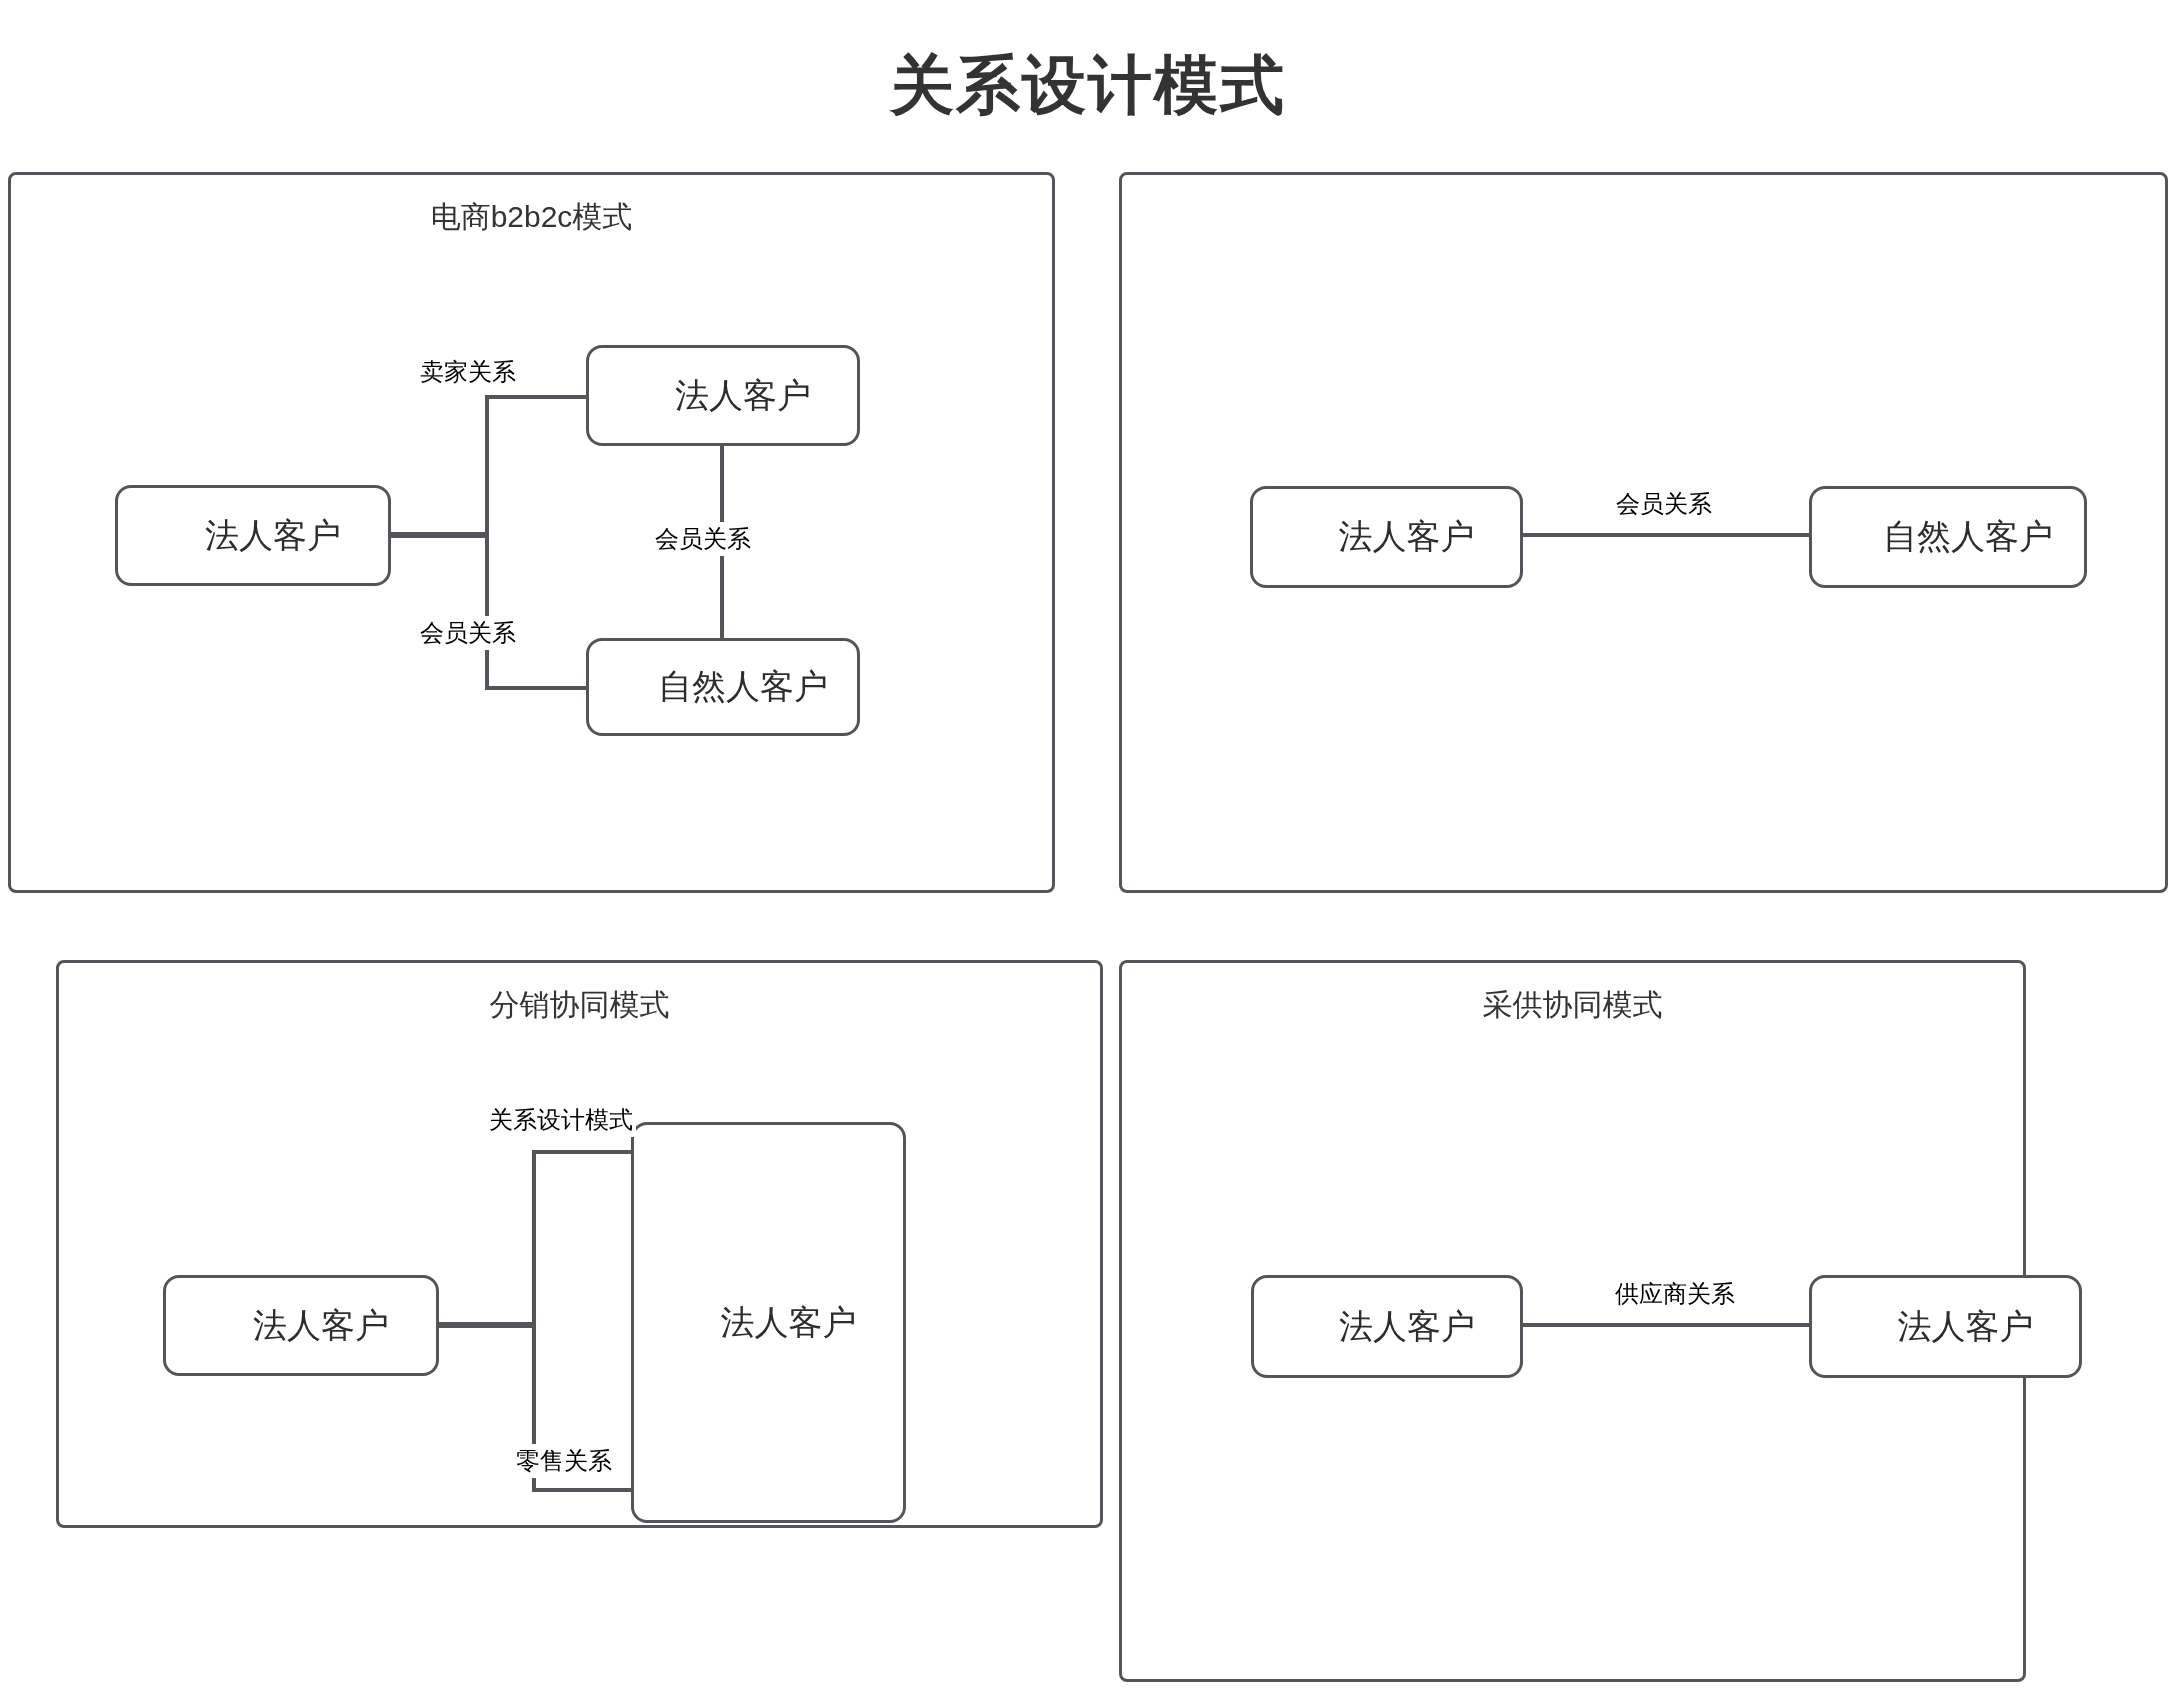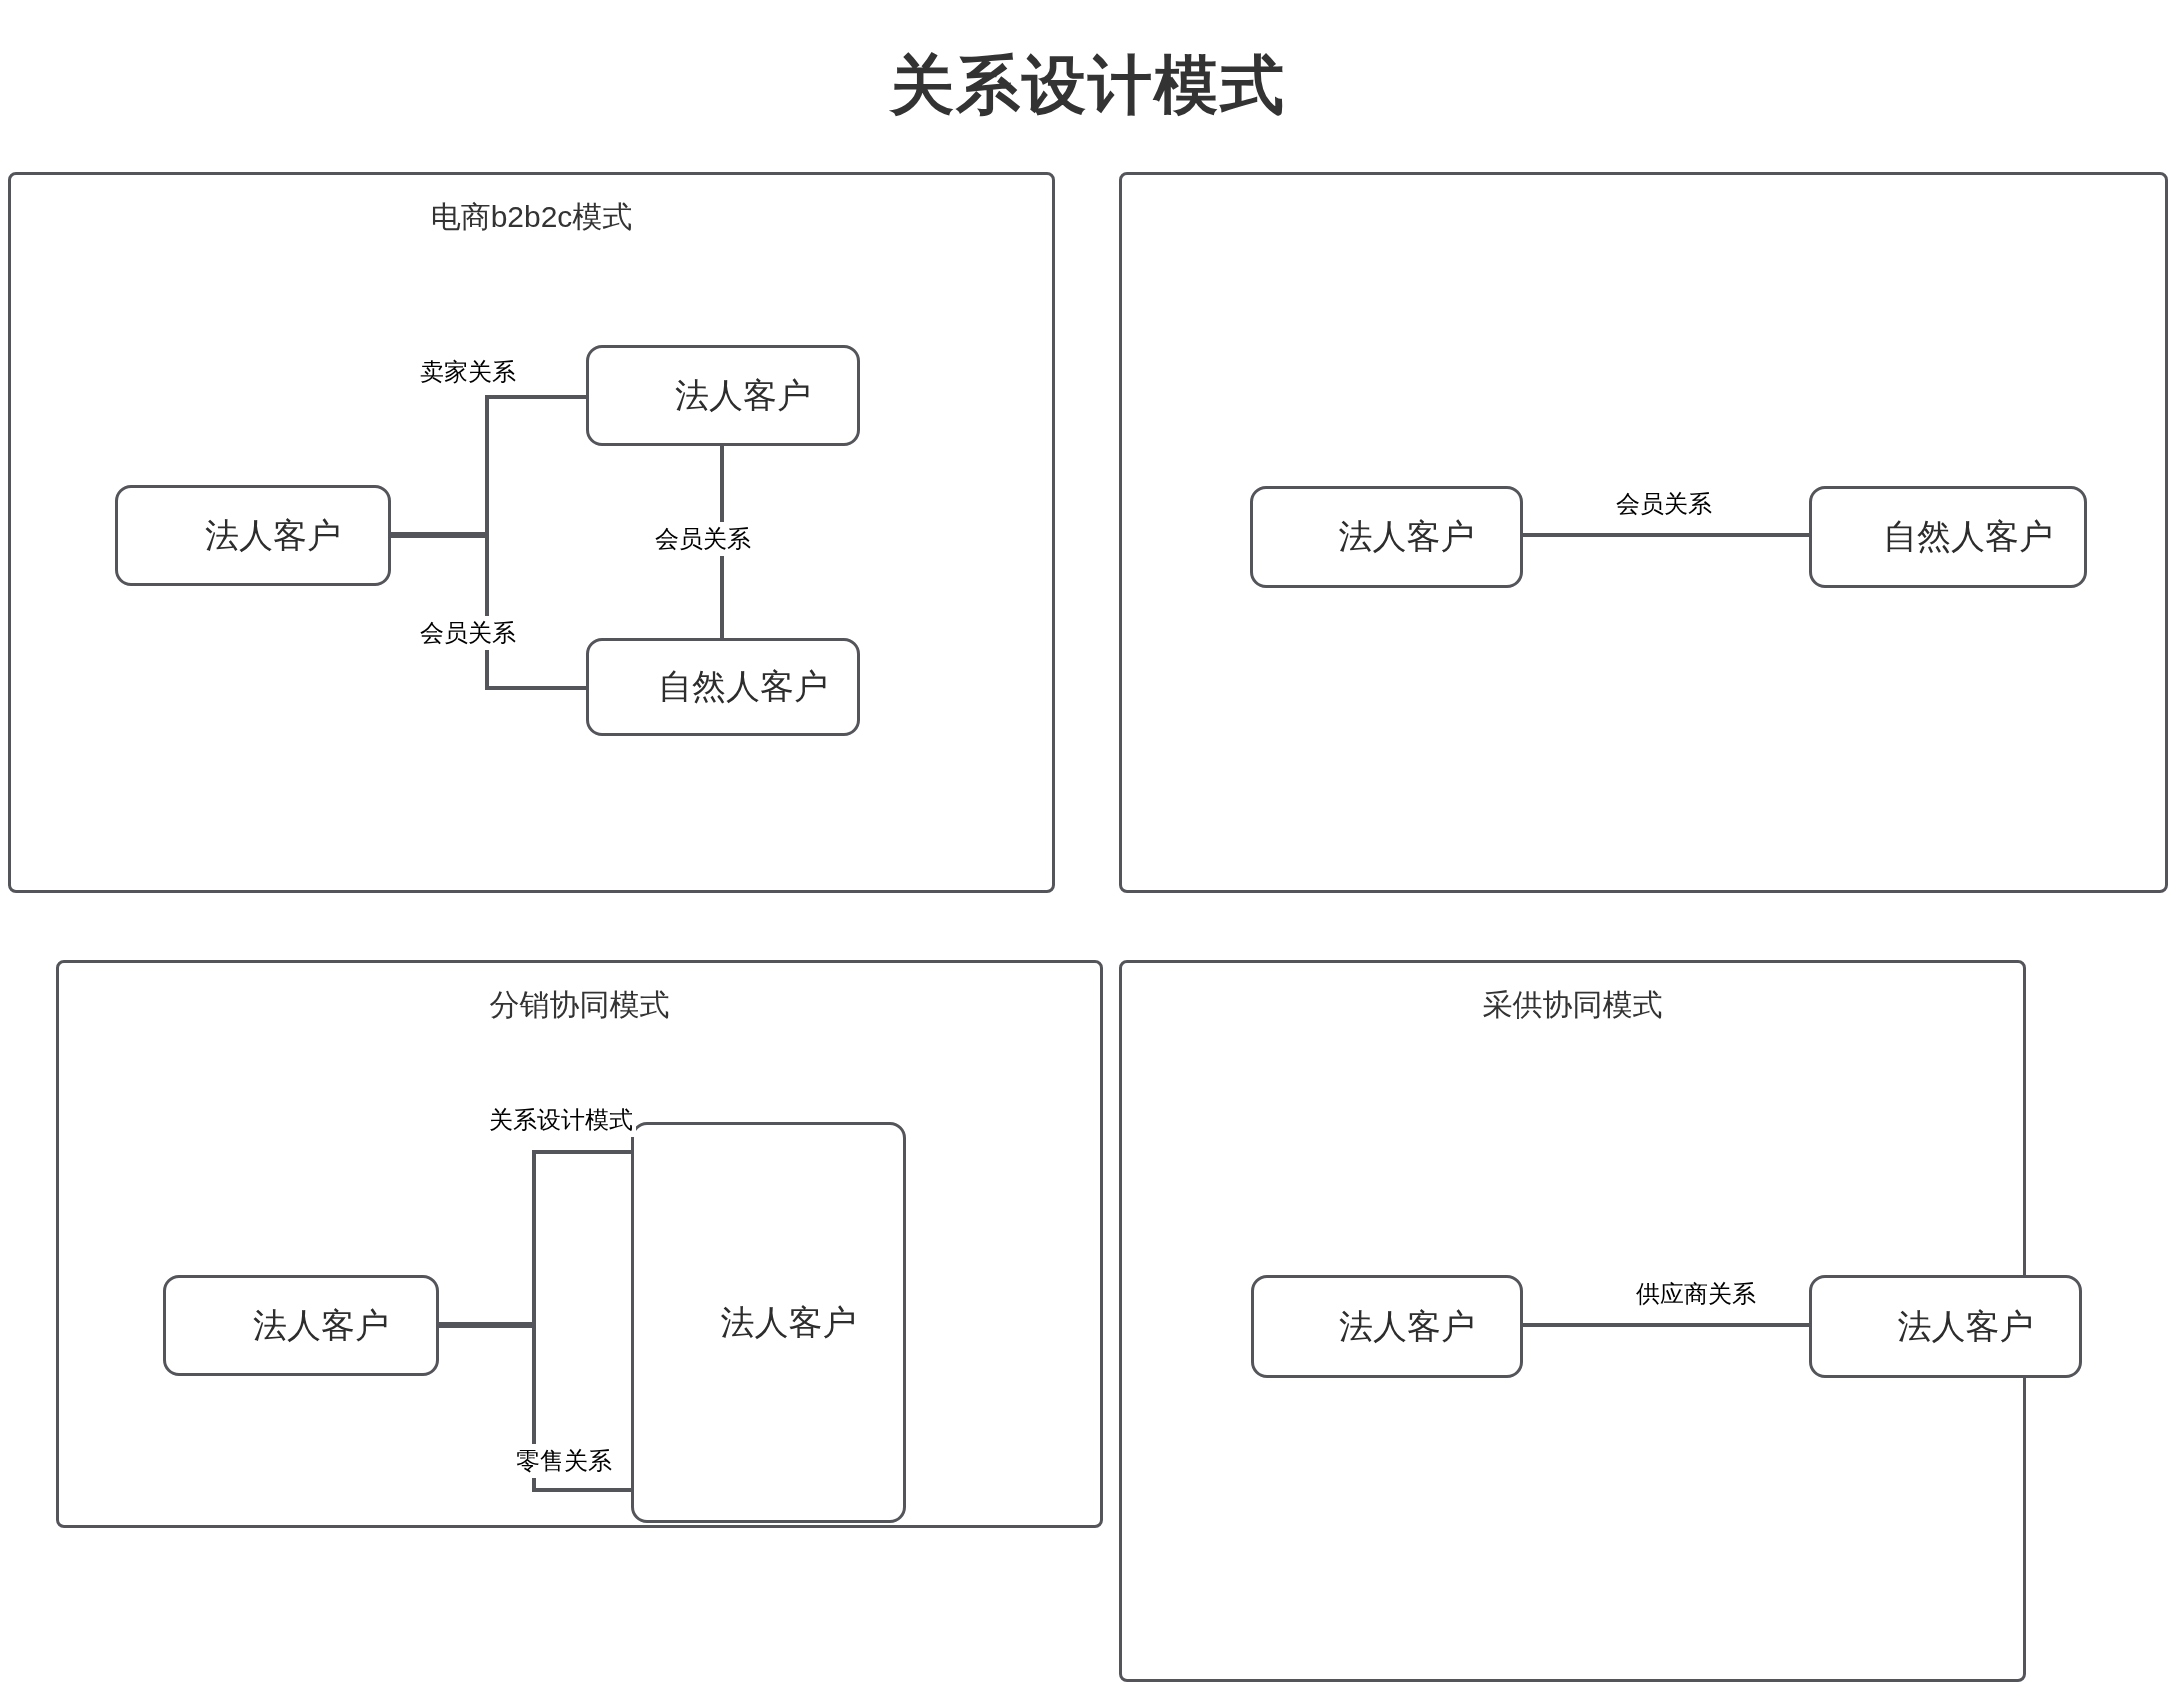--- a/index.html
+++ b/index.html
@@ -139,16 +139,16 @@
 
     <div class="line" style="left:401px;top:360px;width:286px;height:4px"></div>
 
     <div class="node" style="left:129px;top:312px;width:272px;height:103px">
       <span>法人客户</span>
     </div>
     <div class="node" style="left:687px;top:312px;width:273px;height:103px">
       <span>法人客户</span>
     </div>
 
-    <div class="edge-label" style="left:574px;top:331px">供应商关系</div>
+    <div class="edge-label" style="left:553px;top:331px">供应商关系</div>
   </section>
 
 </div>
 
 </body></html>

